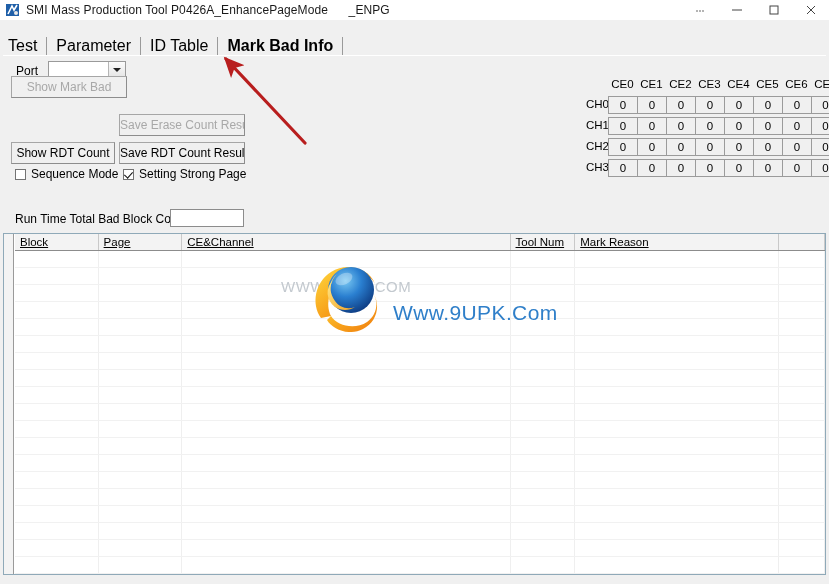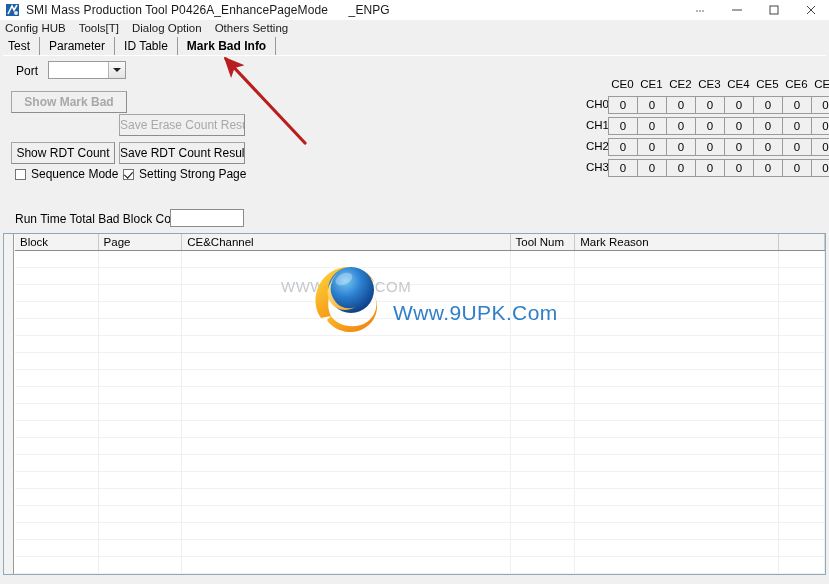--- a/index.html
+++ b/index.html
@@ -78,21 +78,21 @@
   .tabstrip {
     position: absolute;
     left: 0; top: 36px;
     width: 829px; height: 19px;
     background: #f0f0f0;
     display: flex;
     align-items: flex-end;
     box-sizing: border-box;
   }
   .tab {
-    font-size: 12px;
+    font-size: 16px;
     color: #000;
     padding: 0 9px;
     height: 18px;
     line-height: 18px;
     white-space: nowrap;
     border-right: 1px solid #9a9a9a;
     background: #f0f0f0;
   }
   .tab.first { padding-left: 8px; }
   .tab.active {
@@ -153,21 +153,21 @@
     font-size: 12px;
     color: #000;
     text-align: center;
     line-height: 20px;
     height: 22px;
     white-space: nowrap;
     overflow: hidden;
   }
   .btn.disabled { color: #a8a8a8; }
 
-  .btn-smb  { left: 11px;  top: 91px;  width: 116px; font-weight: bold; }
+  .btn-smb  { left: 11px;  top: 76px;  width: 116px; }
   .btn-ssmb { left: 119px; top: 86px;  width: 126px; }
   .btn-sec  { left: 11px;  top: 114px; width: 116px; }
   .btn-ssec { left: 119px; top: 114px; width: 126px; }
   .btn-src  { left: 11px;  top: 142px; width: 104px; }
   .btn-ssrc { left: 119px; top: 142px; width: 126px; }
 
   
   .chk-row {
     position: absolute;
     display: flex;
@@ -273,20 +273,21 @@
     width: 10px; height: 100%;
     background: #f3f3f3;
     border-right: 1px solid #9a9a9a;
     box-sizing: border-box;
   }
   .grid-inner {
     position: absolute;
     left: 11px; top: 0;
     right: 0; bottom: 0;
     overflow: hidden;
+    text-decoration: underline;
   }
   .grid-header {
     display: flex;
     height: 17px;
     background: #f3f3f3;
     border-bottom: 1px solid #8c8c8c;
     box-sizing: border-box;
   }
   .grid-header .hc {
     font-size: 11.5px;
@@ -409,26 +410,20 @@
       </div>
       <div class="win-btn">
         <svg width="14" height="14" viewBox="0 0 14 14">
           <line x1="3" y1="3" x2="11" y2="11" stroke="#444" stroke-width="1"></line>
           <line x1="11" y1="3" x2="3" y2="11" stroke="#444" stroke-width="1"></line>
         </svg>
       </div>
     </div>
   </div>
 
-  <div class="menubar">
-    <div class="menu-item">Config HUB</div>
-    <div class="menu-item">Tools[T]</div>
-    <div class="menu-item">Dialog Option</div>
-    <div class="menu-item">Others Setting</div>
-  </div>
 
   <div class="tabstrip">
     <div class="tab first">Test</div>
     <div class="tab">Parameter</div>
     <div class="tab">ID Table</div>
     <div class="tab active">Mark Bad Info</div>
   </div>
 
   <div class="left-border"></div>
 

